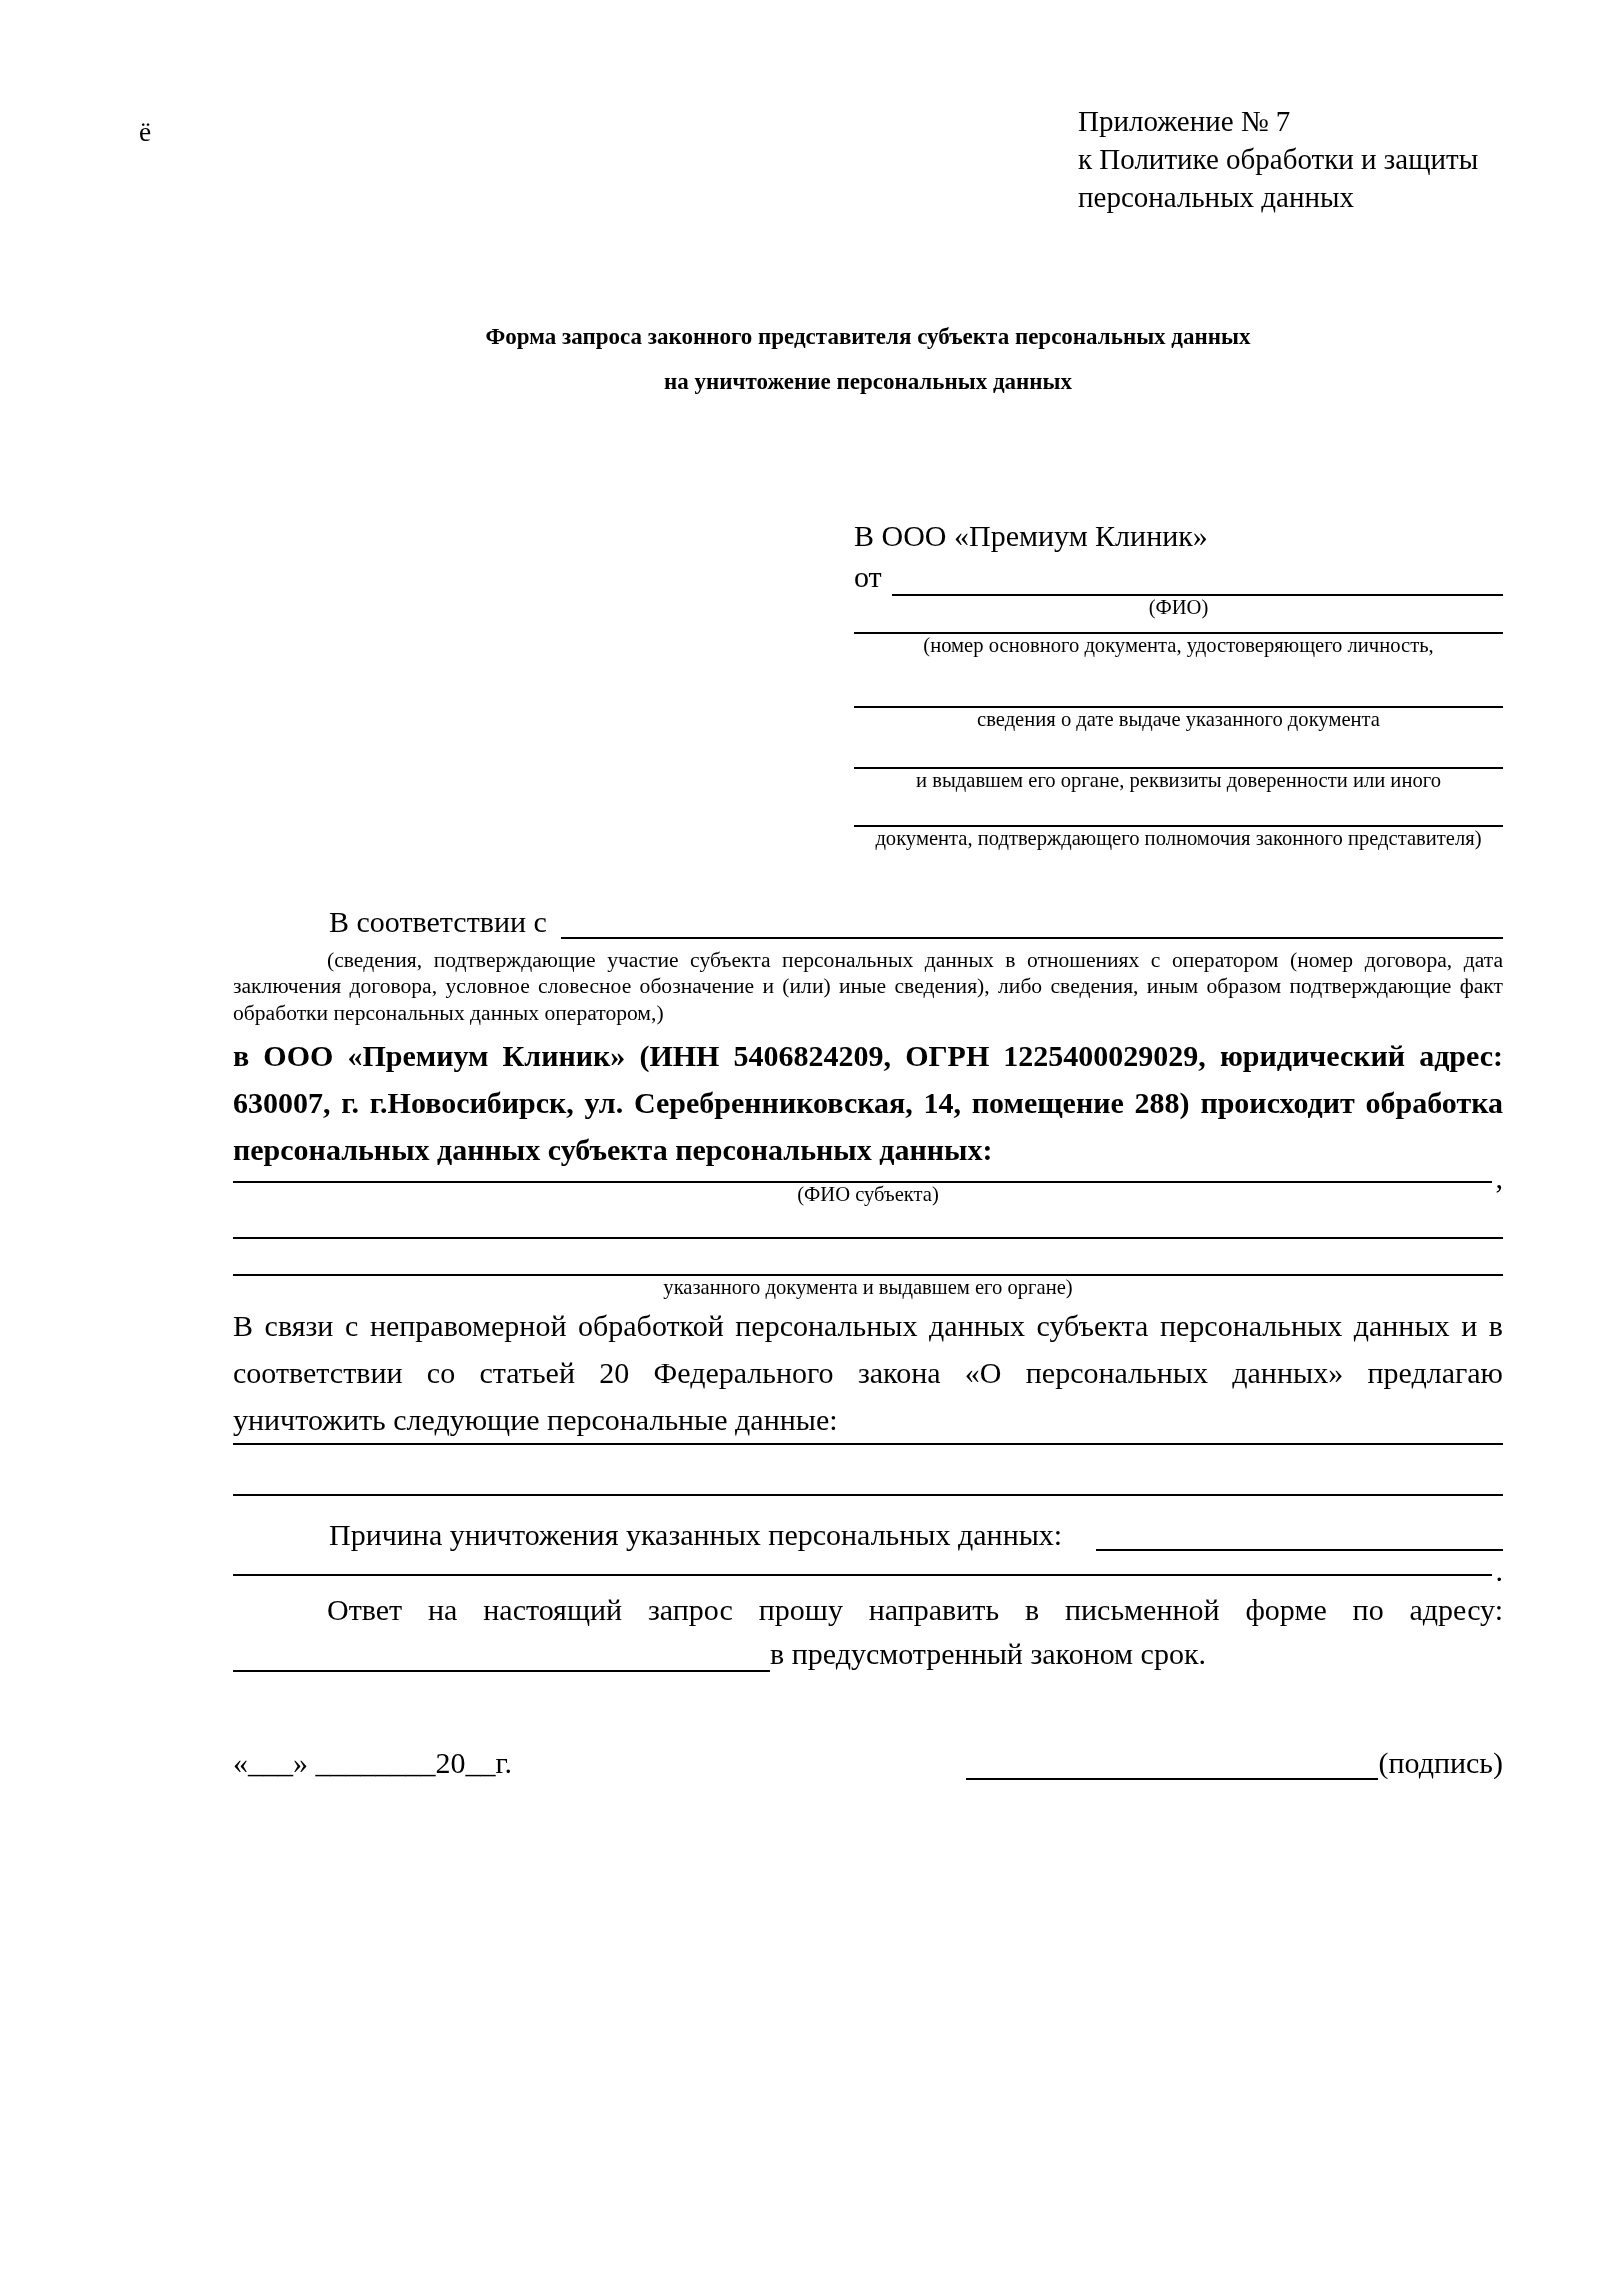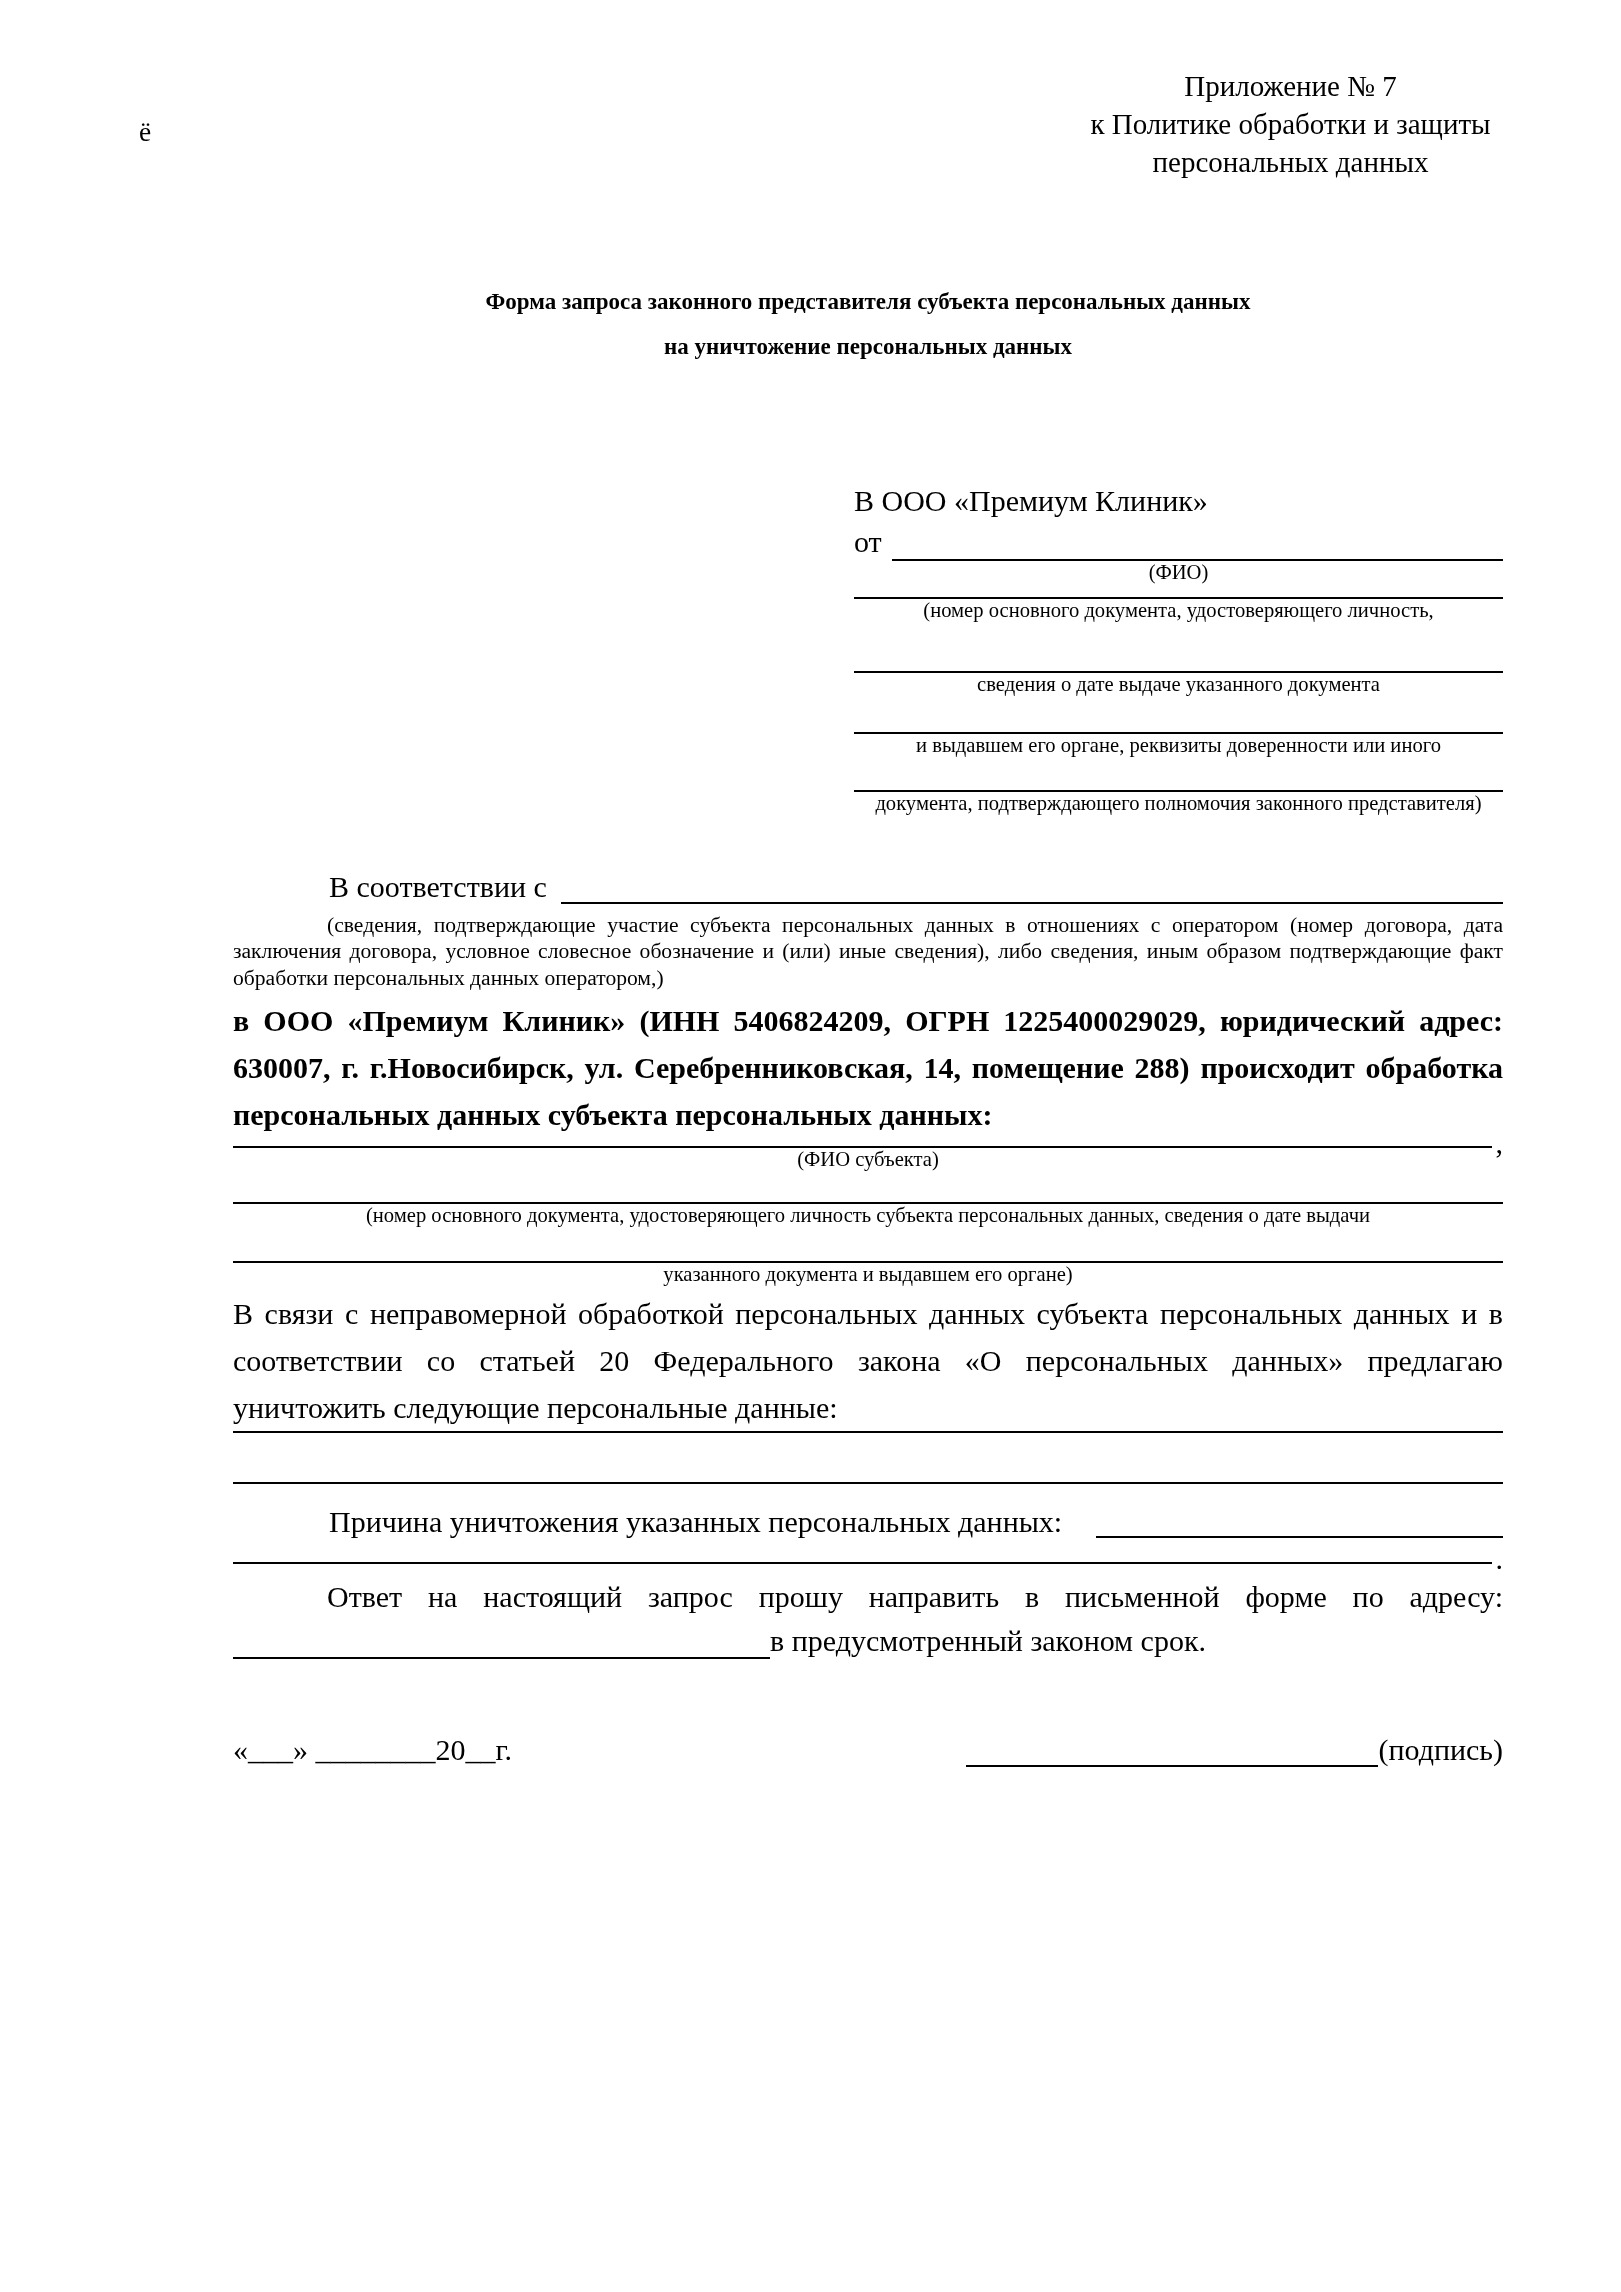--- a/index.html
+++ b/index.html
@@ -21,25 +21,24 @@
     line-height: 29px;
   }
   .content {
     position: absolute;
     left: 233px;
     top: 0;
     width: 1270px;
   }
   .header-block {
     margin-left: 845px;
-    padding-top: 67px;
+    padding-top: 102px;
     font-size: 29px;
     line-height: 38px;
     white-space: nowrap;
-    text-align: center;
   }
   .title {
     margin-top: 98px;
     text-align: center;
     font-weight: bold;
     font-size: 23px;
     line-height: 45px;
   }
   .addressee {
     margin-top: 110px;
@@ -180,21 +179,20 @@
 
     <div class="para para-operator">в ООО «Премиум Клиник» (ИНН 5406824209, ОГРН 1225400029029, юридический адрес: 630007, г. г.Новосибирск, ул. Серебренниковская, 14, помещение 288) происходит обработка персональных данных субъекта персональных данных:</div>
 
     <div class="line-row h10">
       <span class="blank"></span>
       <span class="tail-char">,</span>
     </div>
     <div class="caption">(ФИО субъекта)</div>
 
     <div class="field-line flb-1"></div>
-    <div class="caption">(номер основного документа, удостоверяющего личность субъекта персональных данных, сведения о дате выдачи</div>
 
     <div class="field-line flb-2"></div>
     <div class="caption">указанного документа и выдавшем его органе)</div>
 
     <div class="para para-demand">В связи с неправомерной обработкой персональных данных субъекта персональных данных и в соответствии со статьей 20 Федерального закона «О персональных данных» предлагаю уничтожить следующие персональные данные:</div>
 
     <div class="field-line full-1"></div>
     <div class="field-line full-2"></div>
 
     <div class="row-reason">

